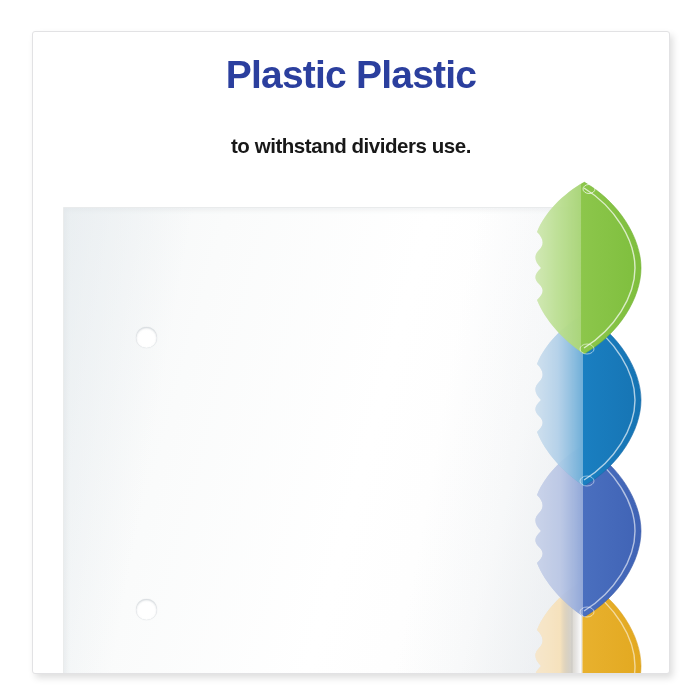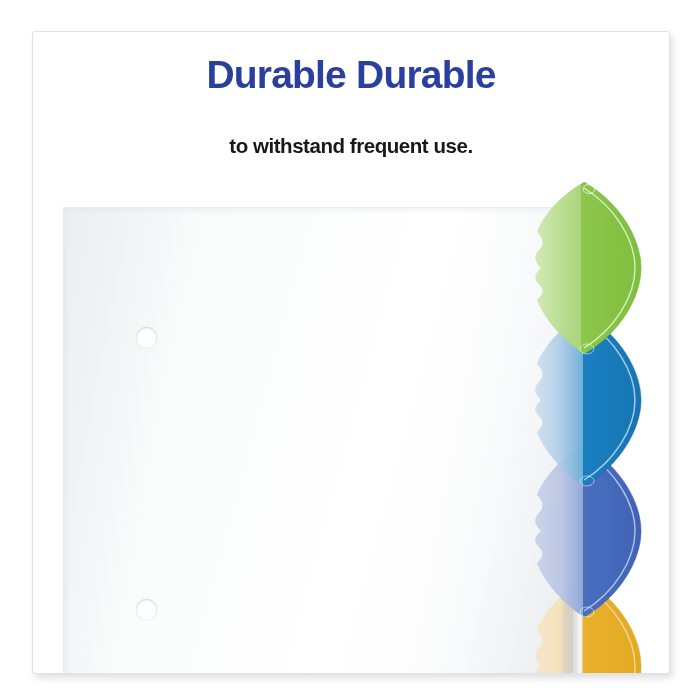--- a/index.html
+++ b/index.html
@@ -140,24 +140,24 @@
       rgba(225,230,235,0.35) 50%,
       rgba(210,216,222,0.7) 100%);
   }
 </style>
 </head>
 <body>
 
 <div id="product-card">
 
   <div id="heading-block">
-    <h1 id="page-title">Durable Durable</h1>
+    <h1 id="page-title">Plastic Plastic</h1>
     <p id="page-subtitle">
       <br>
-      <span>to withstand frequent use.</span>
+      <span>to withstand dividers use.</span>
     </p>
   </div>
 
   <div id="product-photo">
 
     <div id="divider-sheet">
       <div id="sheet-sheen"></div>
       <div class="punch-hole" id="punch-hole-top"></div>
       <div class="punch-hole" id="punch-hole-bottom"></div>
     </div>

